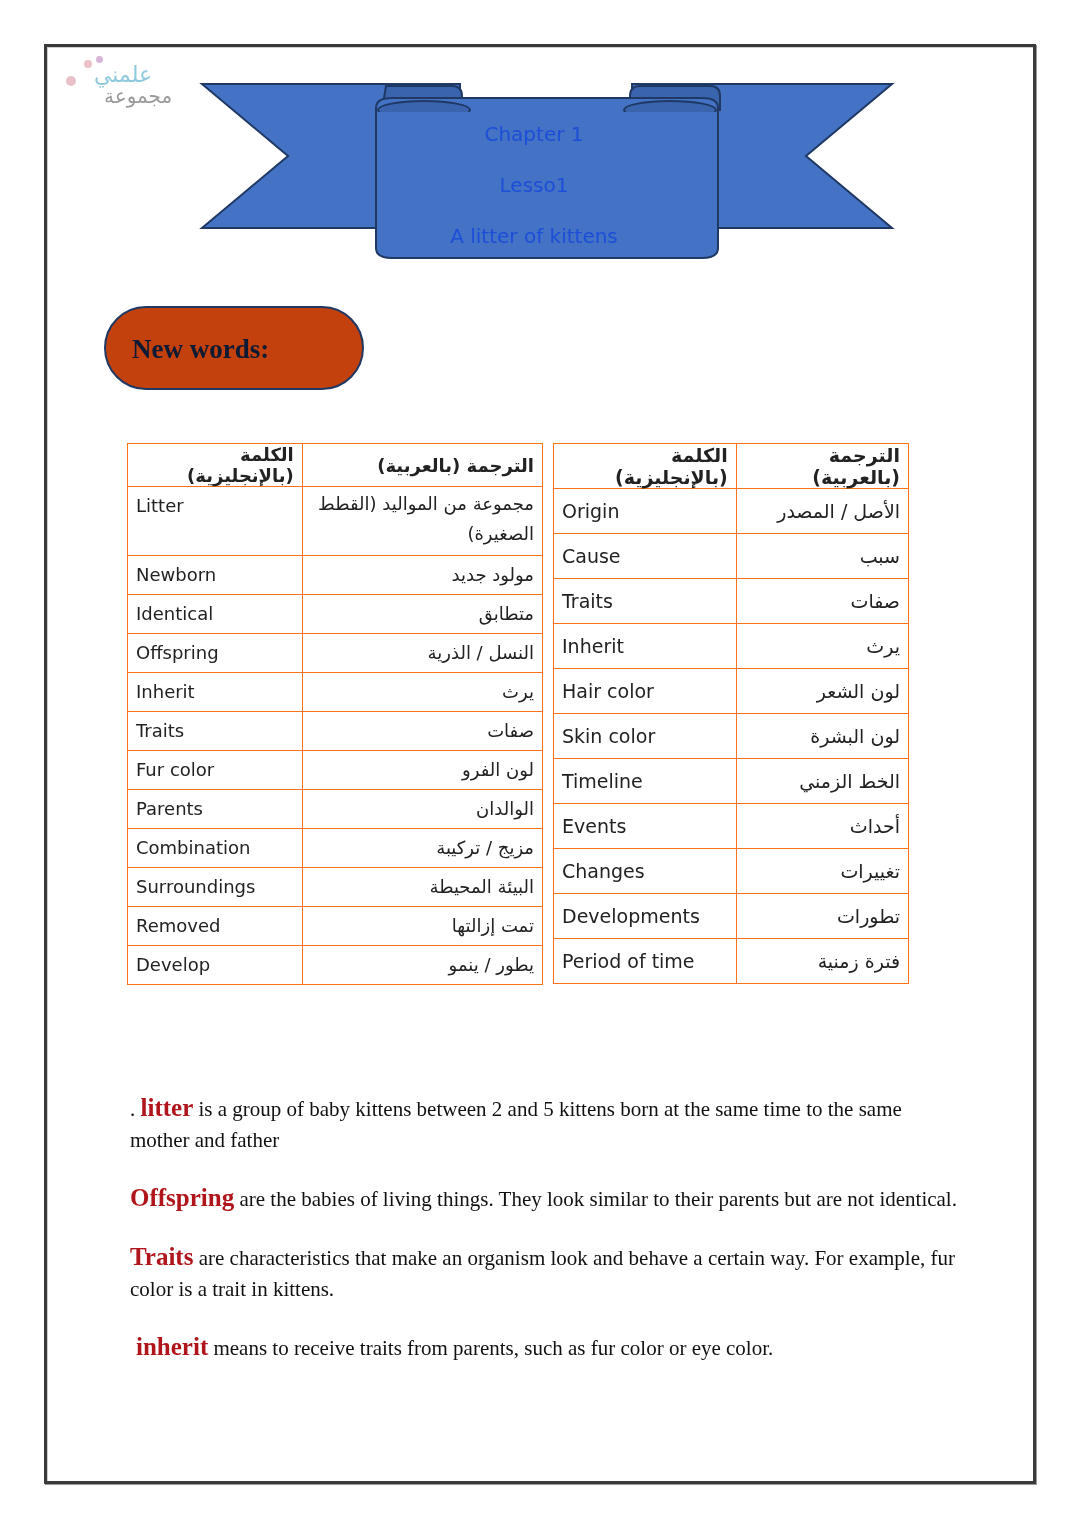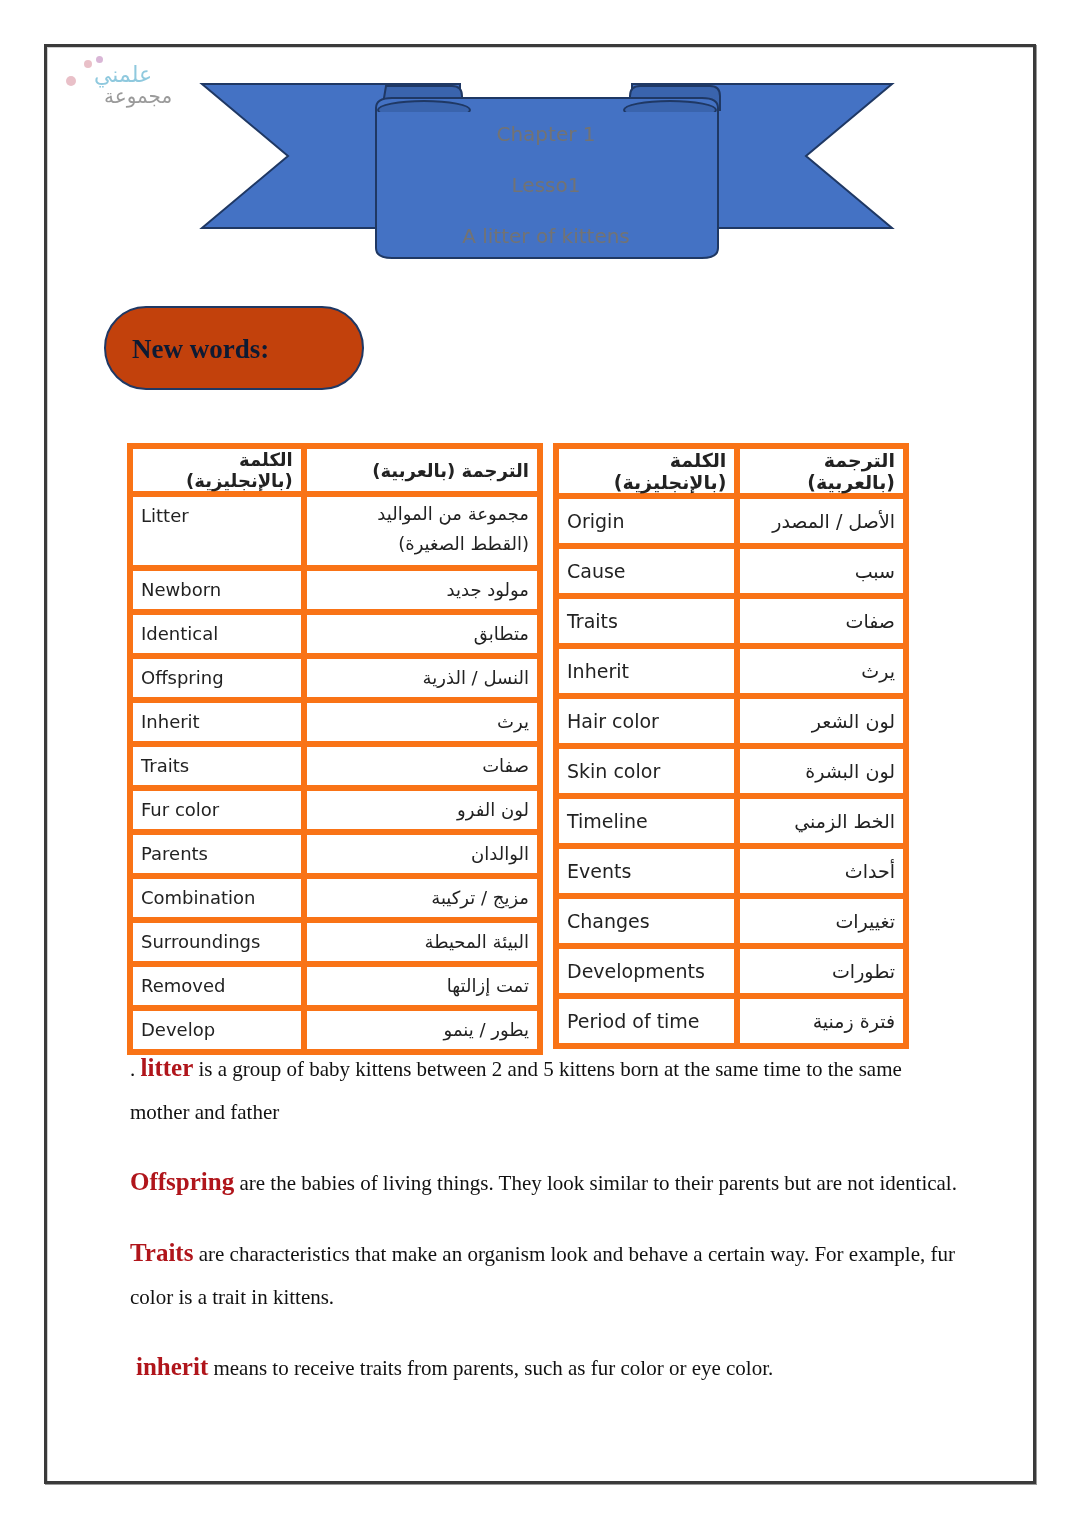--- a/index.html
+++ b/index.html
@@ -8,41 +8,41 @@
     position: absolute; left: 44px; top: 44px; width: 986px; height: 1434px;
     border: 3px solid #3a3a3a; box-shadow: 1px 1px 0 #9a9a9a, inset 1px 1px 0 #cfcfcf;
   }
   .logo { position: absolute; left: 58px; top: 56px; width: 110px; height: 60px; }
   .logo-line1 { position: absolute; left: 36px; top: 6px; font-family: "DejaVu Sans", sans-serif; font-size: 22px; color: #8fc9de; letter-spacing: 1px; }
   .logo-line2 { position: absolute; left: 46px; top: 28px; font-family: "DejaVu Sans", sans-serif; font-size: 20px; color: #9a9a9a; }
   .logo-flower { position: absolute; width: 10px; height: 10px; border-radius: 50%; background: #e9c0c8; }
 
   .banner { position: absolute; left: 196px; top: 78px; width: 700px; height: 190px; }
   .banner svg { position: absolute; left: 0; top: 0; }
-  .banner-text { position: absolute; left: 180px; width: 340px; text-align: center; color: #737373; font-family: "DejaVu Sans", sans-serif; font-size: 20px; }
+  .banner-text { position: absolute; left: 168px; width: 340px; text-align: center; color: #1d4ed8; font-family: "DejaVu Sans", sans-serif; font-size: 20px; }
 
   .pill {
     position: absolute; left: 104px; top: 306px; width: 260px; height: 84px;
     background: #c2410c; border: 2px solid #1f3864; border-radius: 44px; box-sizing: border-box;
   }
   .pill-label { position: absolute; left: 26px; top: 26px; font-family: "Liberation Serif", serif; font-weight: bold; font-size: 27px; color: #0d1a33; }
 
   table.vocab { position: absolute; border-collapse: collapse; font-family: "DejaVu Sans", sans-serif; font-size: 18px; color: #222; }
-  table.vocab td, table.vocab th { border: 6px solid #f97316; padding: 0 8px; vertical-align: top; }
+  table.vocab td, table.vocab th { border: 1px solid #f97316; padding: 0 8px; vertical-align: top; }
   table.vocab th { font-weight: bold; text-align: right; direction: rtl; height: 36px; vertical-align: middle; }
   table.vocab td.en { text-align: left; }
   table.vocab td.ar { text-align: right; direction: rtl; }
   #tbl-left { left: 127px; top: 443px; width: 416px; }
   #tbl-left td { height: 38px; line-height: 38px; }
   #tbl-left td.ar.tall { line-height: 30px; padding-top: 2px; }
   #tbl-right { left: 553px; top: 443px; width: 356px; font-size: 19px; }
   #tbl-right th { height: 38px; }
   #tbl-right td { height: 44px; line-height: 44px; }
 
-  .defs { position: absolute; left: 130px; top: 1046px; width: 830px; font-family: "Liberation Serif", serif; font-size: 21px; color: #111; line-height: 43px; }
+  .defs { position: absolute; left: 130px; top: 1092px; width: 830px; font-family: "Liberation Serif", serif; font-size: 21px; color: #111; line-height: 31px; }
   .def { margin: 0 0 26px 0; }
   .term { color: #b0151b; font-weight: bold; font-size: 25px; }
 </style>
 </head>
 <body>
 
 <div class="page-frame"></div>
 
 <div class="logo">
   <span class="logo-flower" style="left:8px;top:20px;"></span>

